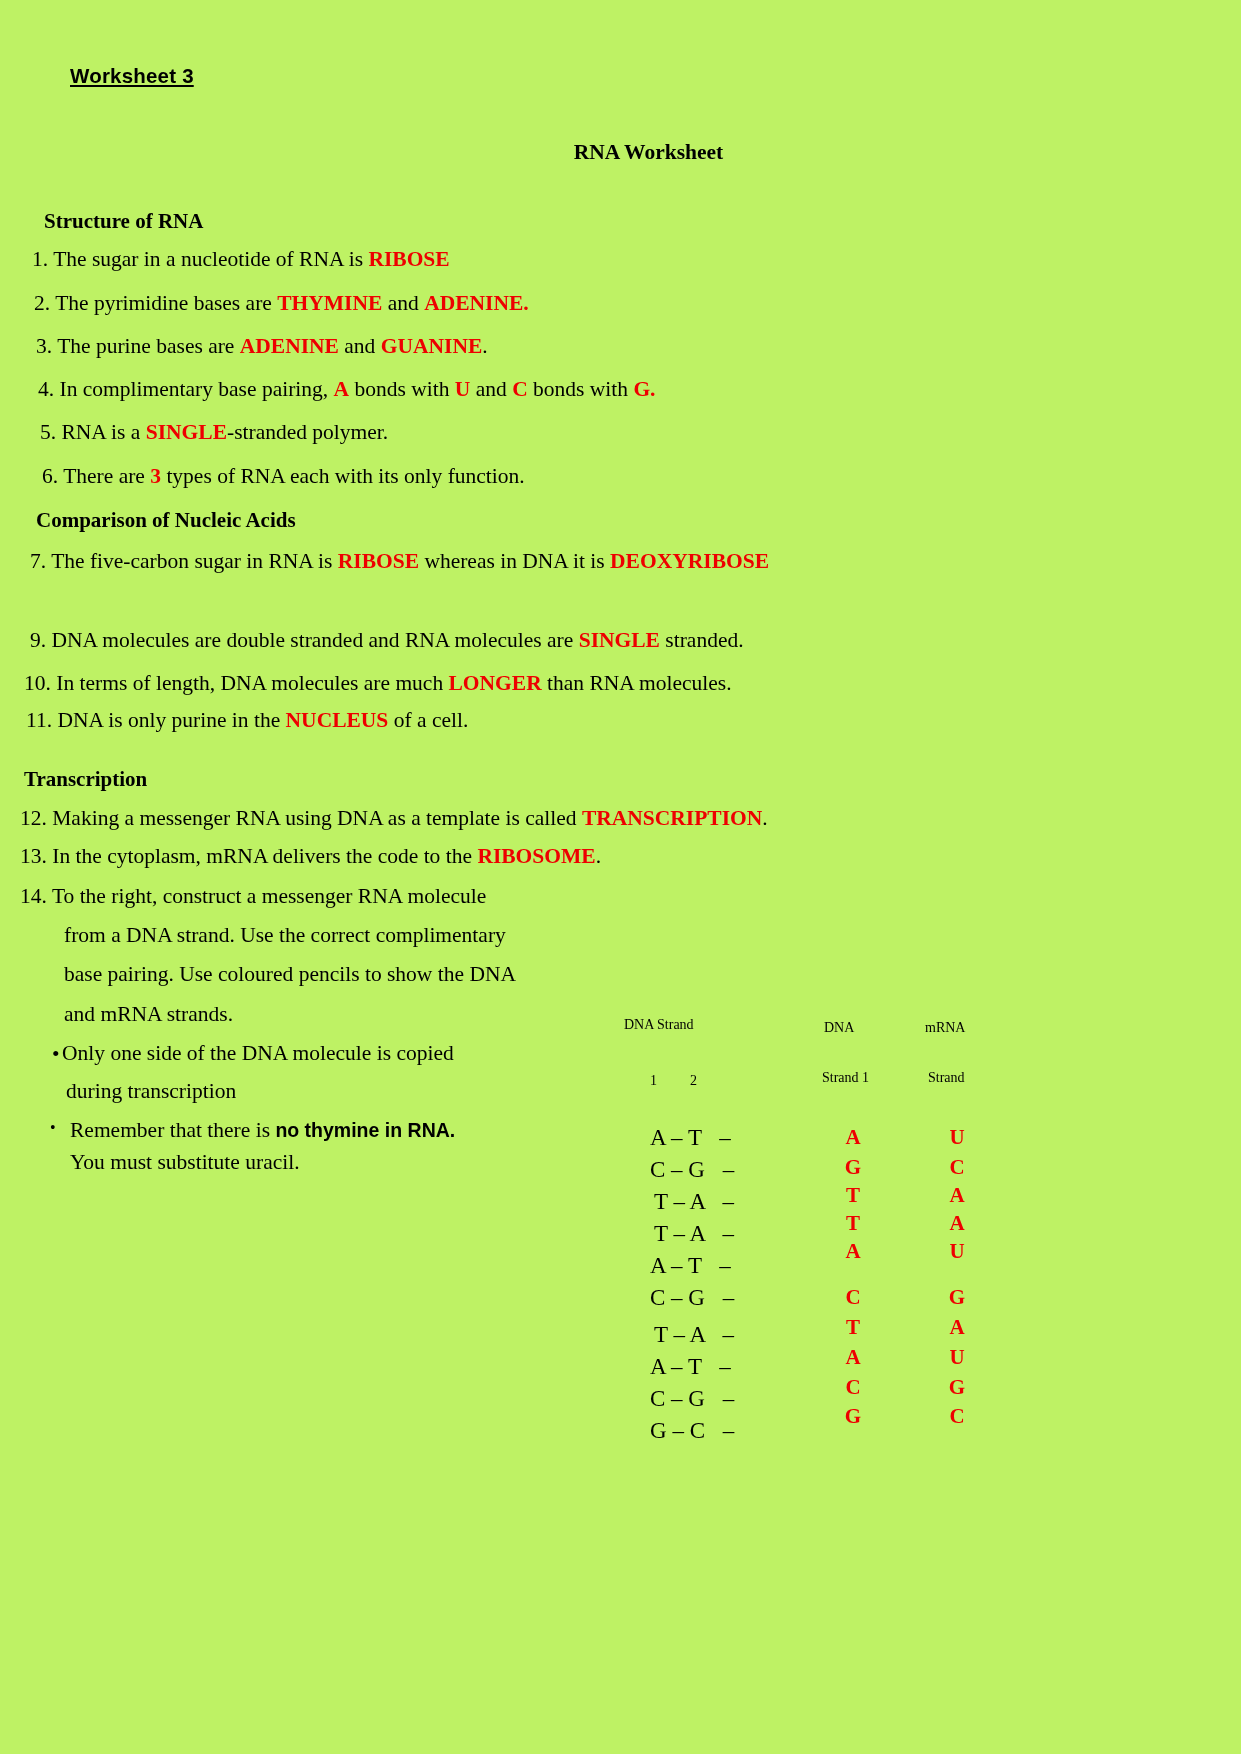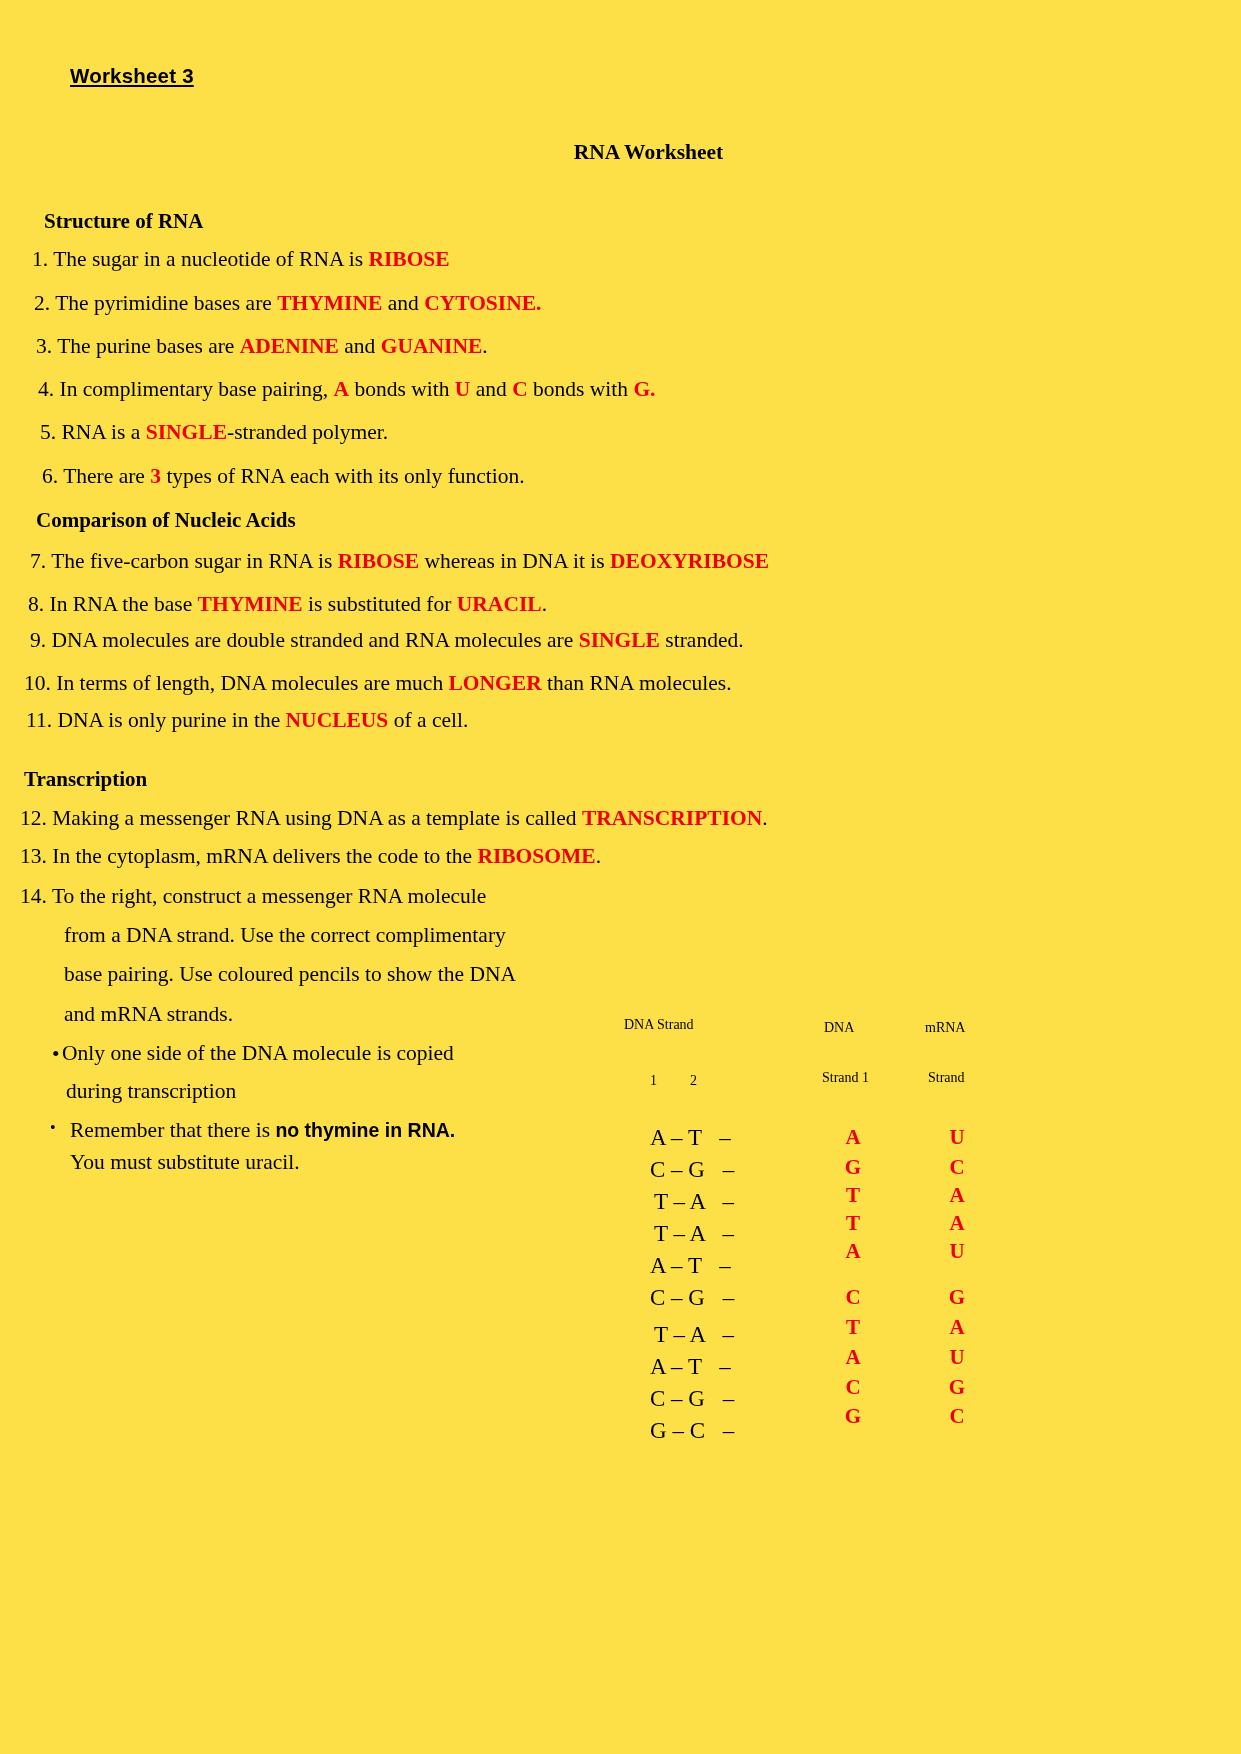--- a/index.html
+++ b/index.html
@@ -12,21 +12,21 @@
     height: 1754px;
     position: relative;
     font-family: "Liberation Serif", "DejaVu Serif", serif;
     color: #000000;
     overflow: hidden;
   }
   .page {
     position: relative;
     width: 1241px;
     height: 1754px;
-    background: #fde047;
+    background: #bef264;
   }
   .red {
     color: #ee0000;
     font-weight: bold;
   }
   .ws-title {
     position: absolute;
     left: 70px;
     top: 64px;
     font-family: "Liberation Sans", "DejaVu Sans", sans-serif;
@@ -100,21 +100,21 @@
 
   <div class="sec-head" style="left:44px; top:209px;">Structure of RNA</div>
 
   <div class="qline" style="left:32px; top:247px;">
     <span>1.</span>
     <span>The sugar in a nucleotide of RNA is </span><span class="red">RIBOSE</span>
   </div>
 
   <div class="qline" style="left:34px; top:291px;">
     <span>2.</span>
-    <span>The pyrimidine bases are </span><span class="red">THYMINE</span><span> and </span><span class="red">CYTOSINE.</span>
+    <span>The pyrimidine bases are </span><span class="red">THYMINE</span><span> and </span><span class="red">ADENINE.</span>
   </div>
 
   <div class="qline" style="left:36px; top:334px;">
     <span>3.</span>
     <span>The purine bases are </span><span class="red">ADENINE</span><span>  and </span><span class="red">GUANINE</span><span>.</span>
   </div>
 
   <div class="qline" style="left:38px; top:377px;">
     <span>4.</span>
     <span>In complimentary base pairing, </span><span class="red">A</span><span> bonds with </span><span class="red">U</span><span> and </span><span class="red">C</span><span> bonds with </span><span class="red">G.</span>
@@ -130,24 +130,20 @@
     <span>There are </span><span class="red">3</span><span> types of RNA each with its only function.</span>
   </div>
 
   <div class="sec-head" style="left:36px; top:508px;">Comparison of Nucleic Acids</div>
 
   <div class="qline" style="left:30px; top:549px;">
     <span>7.</span>
     <span>The five-carbon sugar in RNA is </span><span class="red">RIBOSE</span><span> whereas in DNA it is </span><span class="red">DEOXYRIBOSE</span>
   </div>
 
-  <div class="qline" style="left:28px; top:592px;">
-    <span>8.</span>
-    <span>In RNA the base </span><span class="red">THYMINE</span><span>  is substituted for </span><span class="red">URACIL</span><span>.</span>
-  </div>
 
   <div class="qline" style="left:30px; top:628px;">
     <span>9.</span>
     <span>DNA molecules are double stranded and RNA molecules are </span><span class="red">SINGLE</span><span> stranded.</span>
   </div>
 
   <div class="qline" style="left:24px; top:671px;">
     <span>10.</span>
     <span>In terms of length, DNA molecules are much </span><span class="red">LONGER</span><span> than RNA molecules.</span>
   </div>

